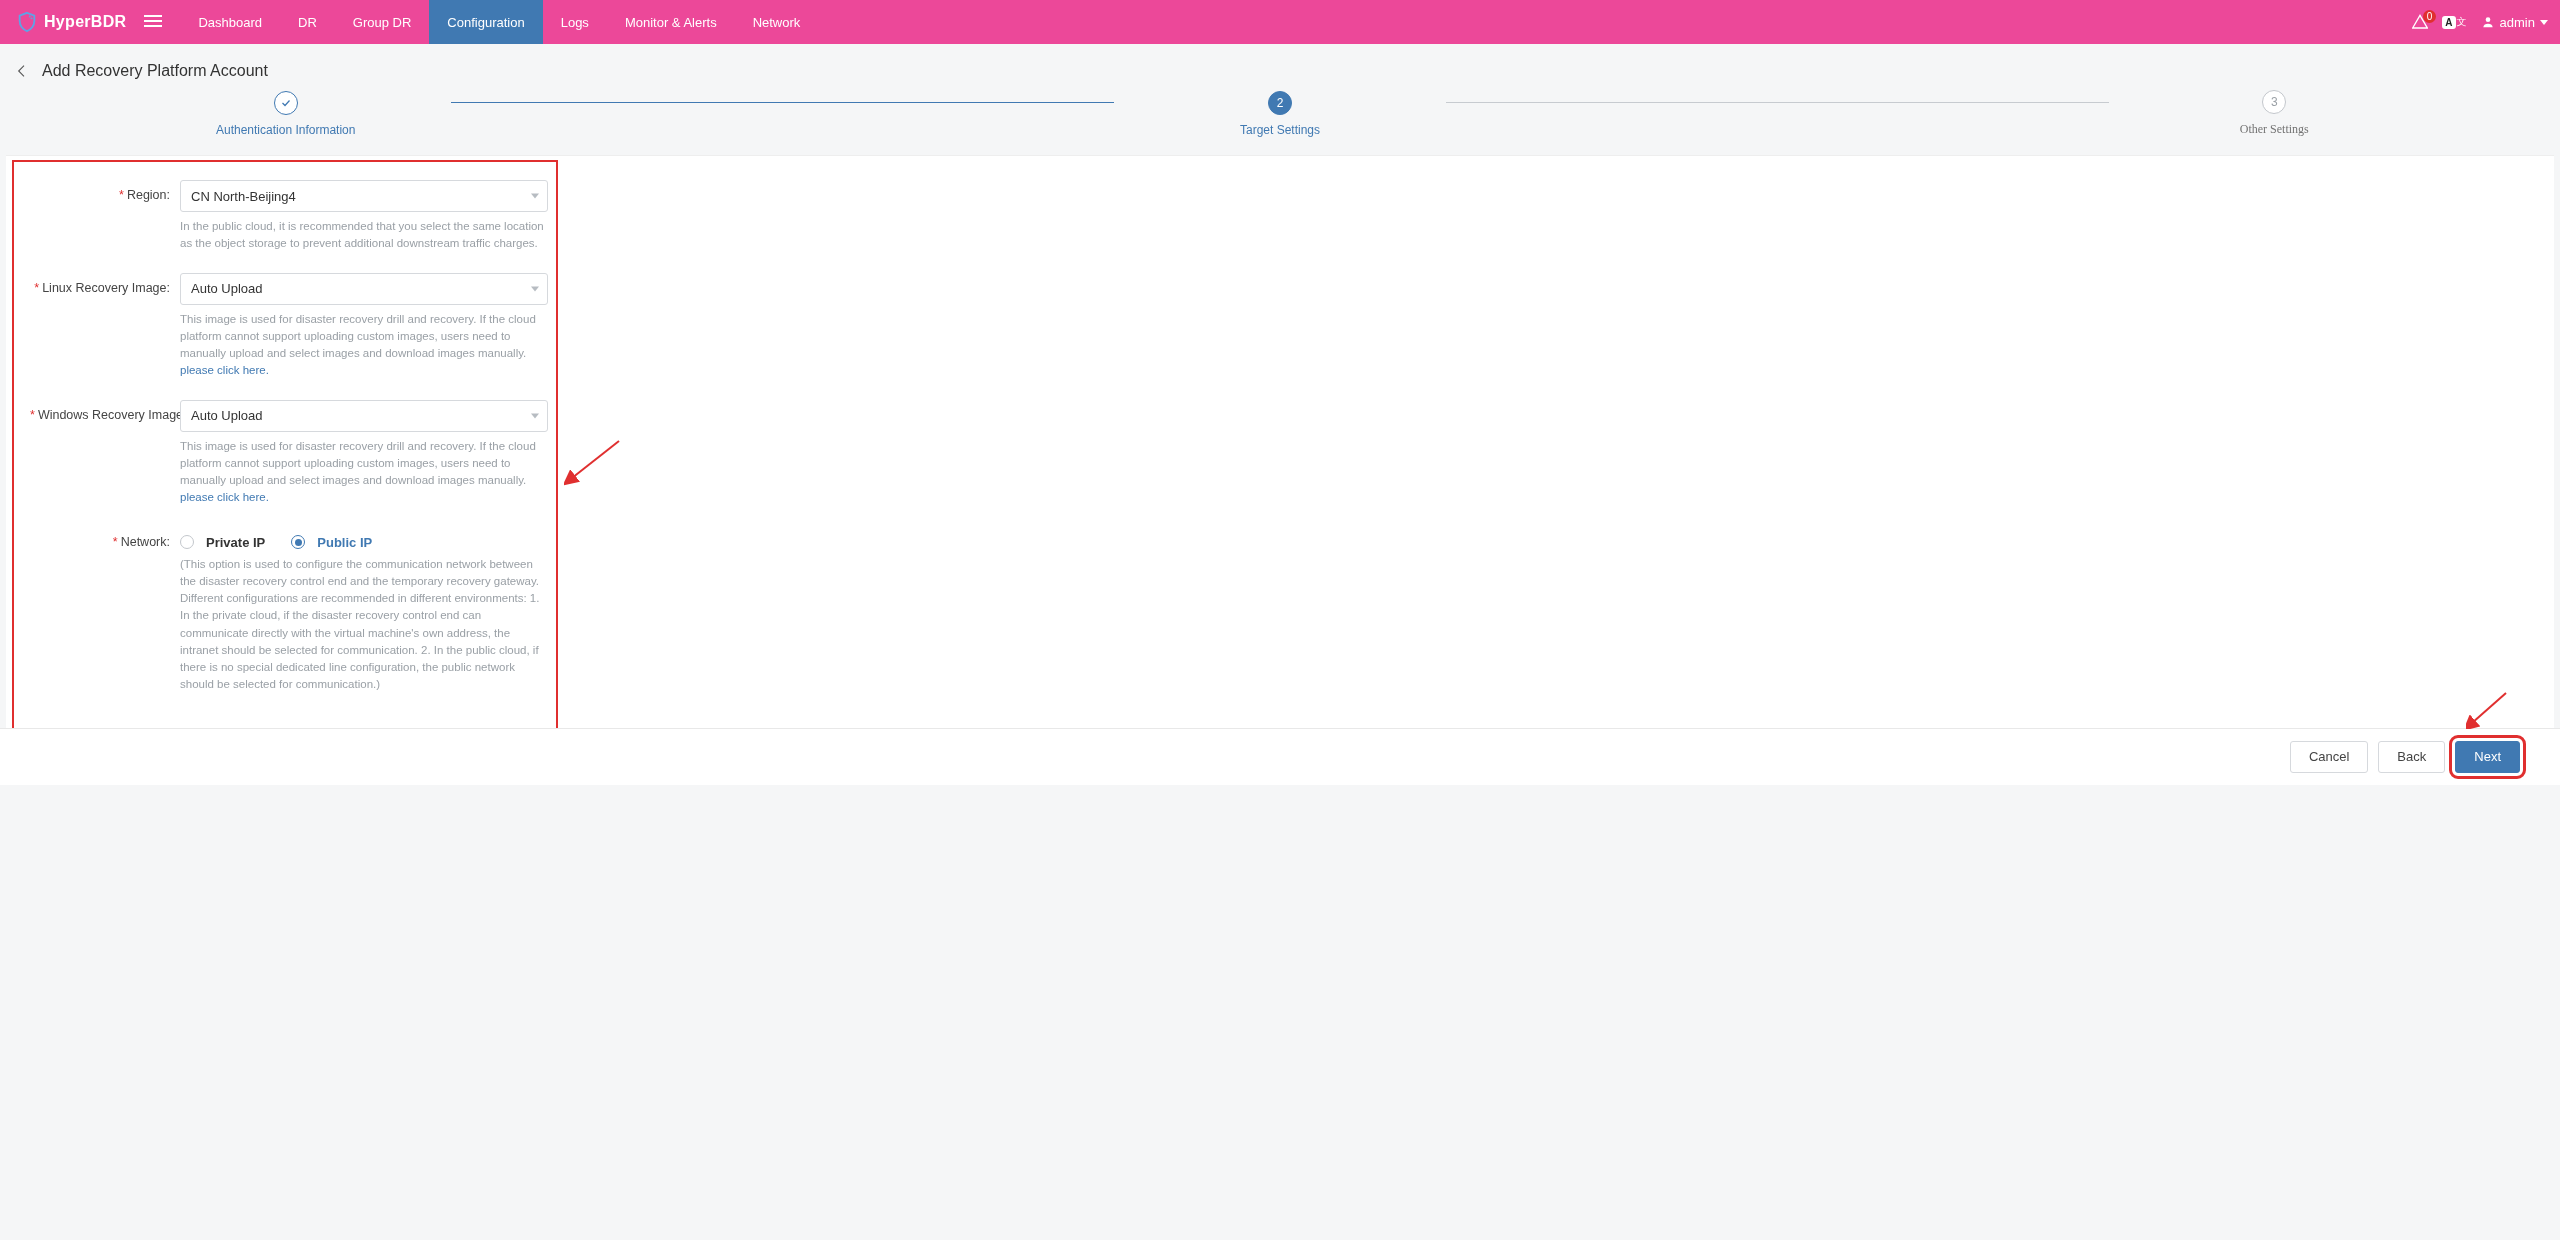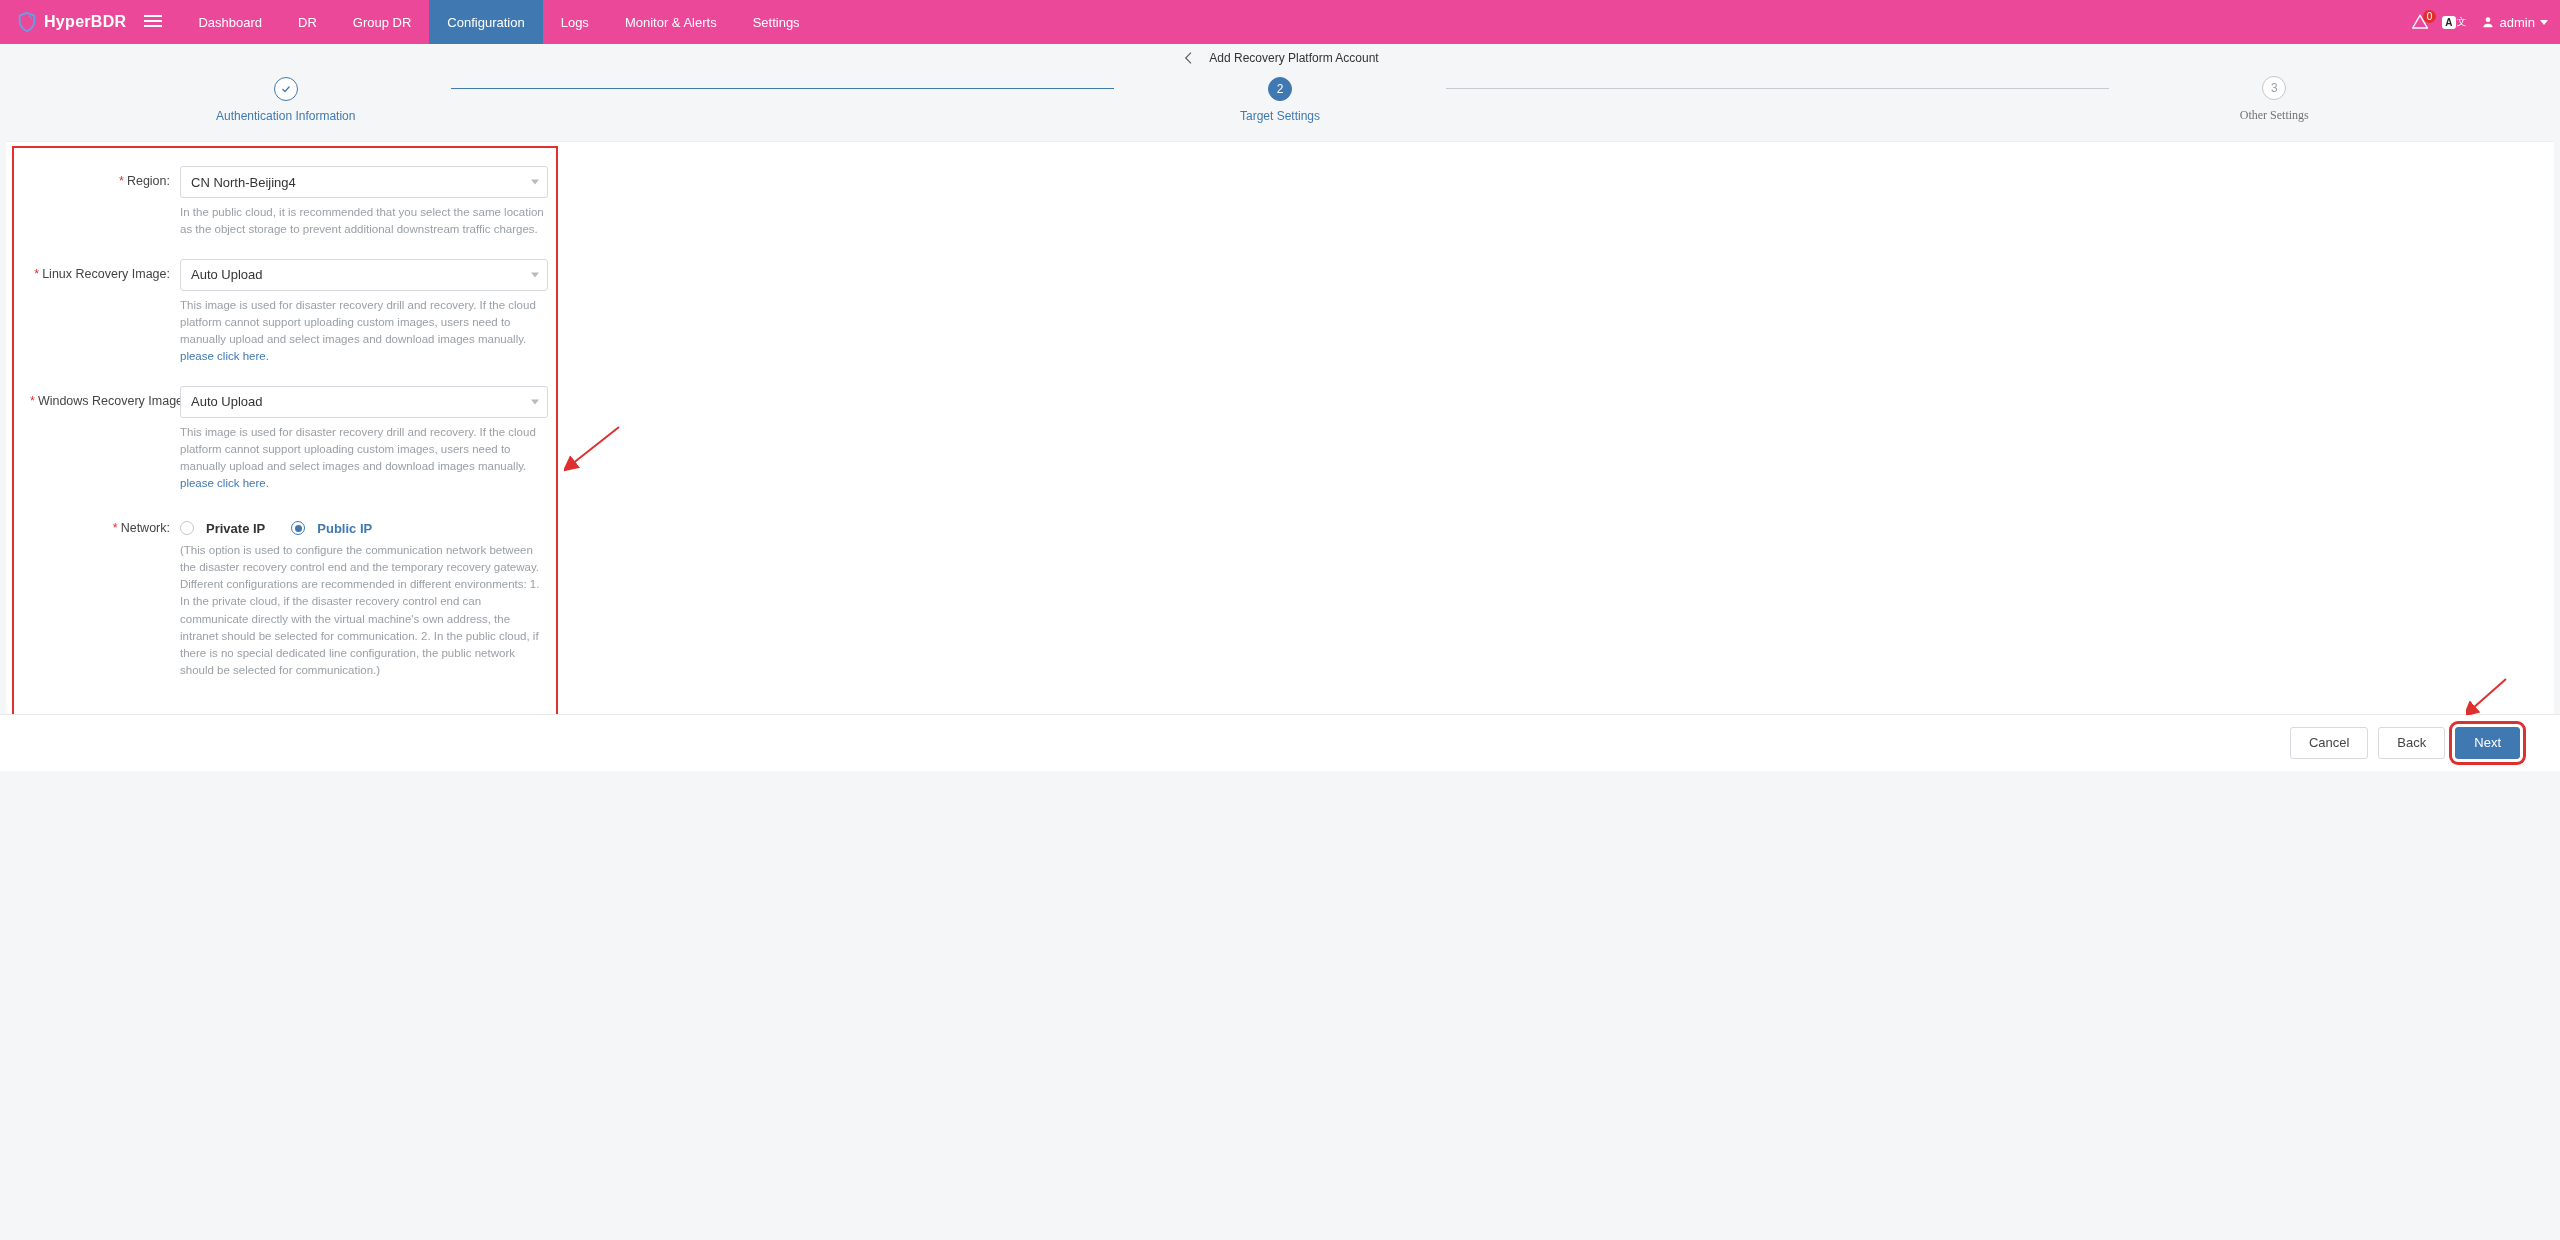--- a/index.html
+++ b/index.html
@@ -18,21 +18,21 @@
   .topbar-spacer { flex: 1; }
   .topbar-right { display: flex; align-items: center; gap: 14px; }
   .icon-btn { position: relative; display: flex; align-items: center; }
   .badge { position: absolute; top: -4px; right: -8px; background: #e02f2f; color: #fff; border-radius: 8px; font-size: 10px; padding: 0 4px; line-height: 13px; min-width: 13px; text-align: center; }
   .lang-badge { background: #fff; color: #222; border-radius: 3px; padding: 1px 3px; font-size: 10px; font-weight: 700; }
   .user { display: flex; align-items: center; gap: 5px; cursor: pointer; }
   .user svg.person { width: 14px; height: 14px; fill: #fff; }
   .caret-down { width: 0; height: 0; border-left: 4px solid transparent; border-right: 4px solid transparent; border-top: 5px solid #fff; }
 
   
-  .page-head { display: flex; align-items: center; gap: 12px; padding: 6px 14px 10px 14px; font-size: 12px; color: #333; justify-content: center; }
+  .page-head { display: flex; align-items: center; gap: 12px; padding: 18px 14px 10px 14px; font-size: 16px; color: #333; }
   .page-head svg { width: 16px; height: 16px; stroke: #555; stroke-width: 1.6; fill: none; cursor: pointer; }
 
   
   .steps { display: flex; align-items: center; justify-content: space-between; padding: 0 120px 18px 120px; }
   .step { flex: 1; display: flex; flex-direction: column; align-items: center; position: relative; }
   .step-circle { width: 24px; height: 24px; border-radius: 50%; border: 1.5px solid #4079b2; background: #fff; display: flex; align-items: center; justify-content: center; font-size: 12px; color: #4079b2; z-index: 2; }
   .step-circle.done svg { width: 12px; height: 12px; stroke: #4079b2; stroke-width: 2.5; fill: none; }
   .step-circle.active { background: #4079b2; color: #fff; border-color: #4079b2; }
   .step-circle.pending { border-color: #c3c7cc; color: #9aa0a6; }
   .step-label { margin-top: 8px; font-size: 12px; color: #4079b2; }
@@ -103,21 +103,21 @@
     <div class="nav-item active">
         <span>Configuration</span>
       </div>
     <div class="nav-item">
         <span>Logs</span>
       </div>
     <div class="nav-item">
         <span>Monitor &amp; Alerts</span>
       </div>
     <div class="nav-item">
-        <span>Settings</span>
+        <span>Network</span>
       </div>
   </div>
   <div class="topbar-spacer"></div>
   <div class="topbar-right">
     <div class="icon-btn">
       <svg width="16" height="16" viewBox="0 0 24 24" fill="#fff">
           <path d="M1 21 L12 2 L23 21 Z" fill="none" stroke="#fff" stroke-width="2"></path>
         </svg>
       <span class="badge">0</span>
     </div>

